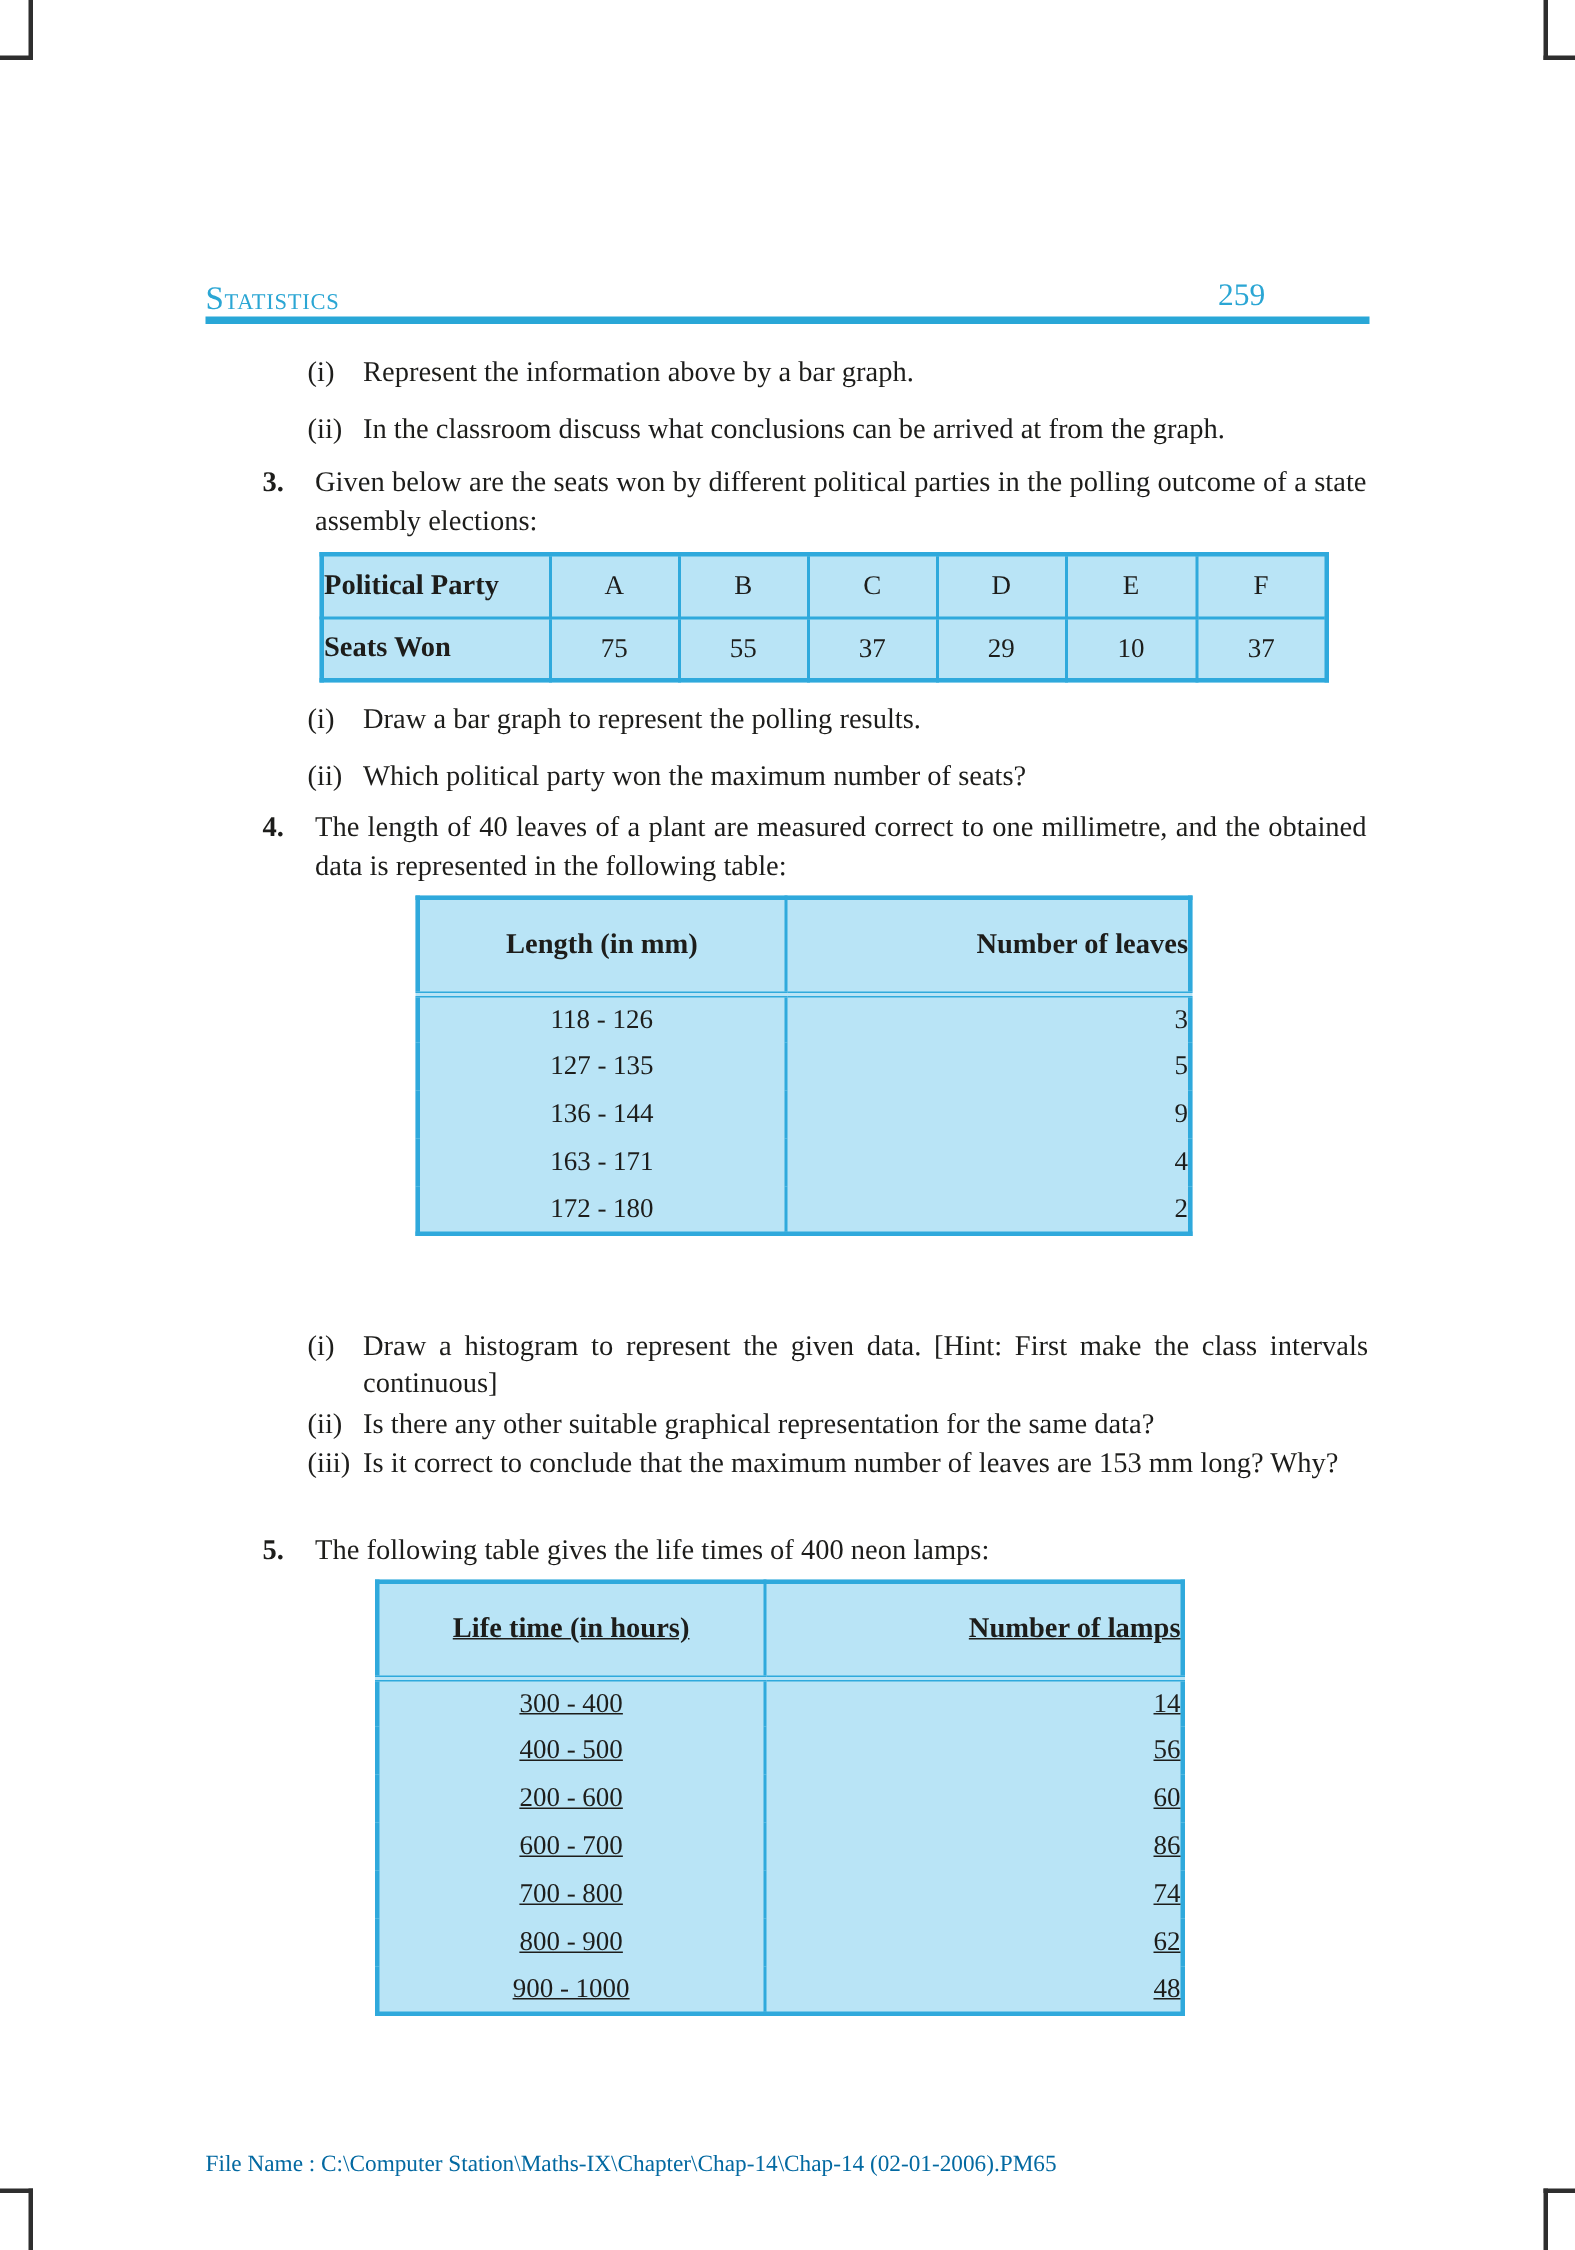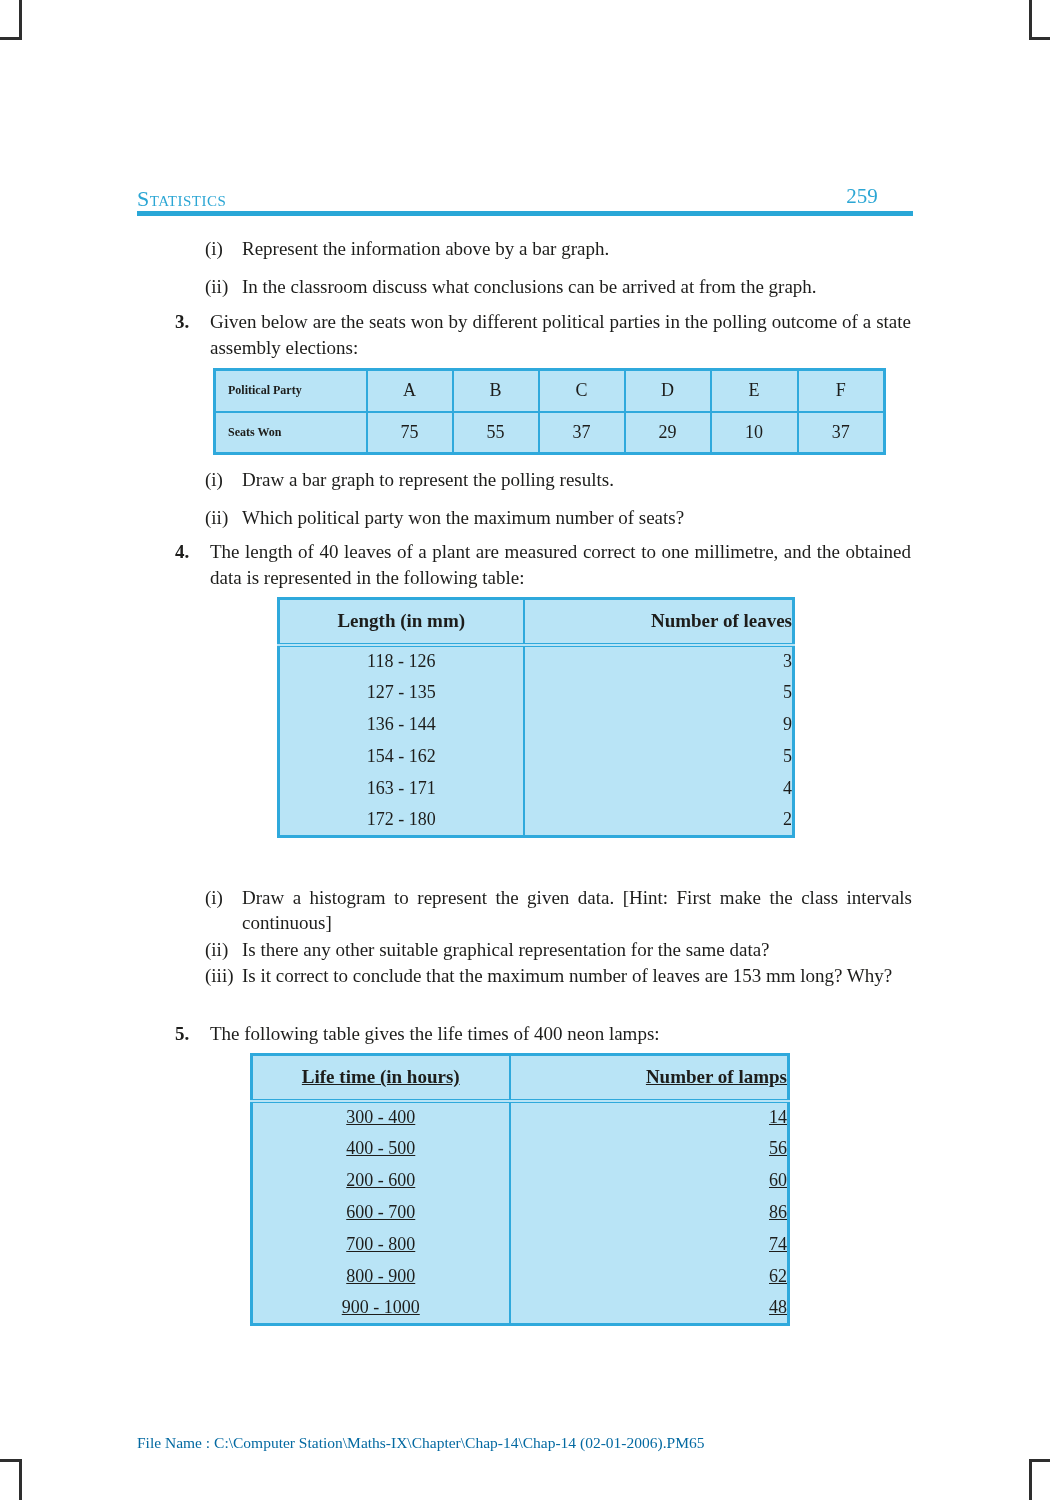--- a/index.html
+++ b/index.html
@@ -14,46 +14,46 @@
   .crop-tr { right:0; top:0; width:18px; height:37px; border-left:3px solid #2e2e2e; border-bottom:3px solid #2e2e2e; }
   .crop-bl { left:0; bottom:0; width:19px; height:38px; border-right:3px solid #2e2e2e; border-top:3px solid #2e2e2e; }
   .crop-br { right:0; bottom:0; width:18px; height:38px; border-left:3px solid #2e2e2e; border-top:3px solid #2e2e2e; }
 
   
   .header-title {
     position:absolute; left:137px; top:186px;
     font-variant:small-caps; font-size:22px; letter-spacing:0.5px; color:#2ba6d4;
   }
   .header-pagenum {
-    position:absolute; left:812px; top:184px; width:100px; text-align:center;
+    position:absolute; left:812px; top:184px; width:100px; text-align:left;
     font-size:21px; color:#2ba6d4;
   }
   .header-rule { position:absolute; left:137px; top:211px; width:776px; height:5px; background:#29a7d7; }
 
   
   .list-item { position:absolute; left:205px; width:707px; font-size:19px; line-height:25px; }
   .item-marker { position:absolute; left:0; top:0; }
   .item-text { margin-left:37px; text-align:justify; }
 
   .question { position:absolute; left:175px; width:736px; font-size:19px; line-height:26px; }
   .q-num { position:absolute; left:0; top:0; font-weight:bold; }
   .q-text { margin-left:35px; text-align:justify; }
 
   
   table { border-collapse:collapse; background:#b9e4f6; position:absolute; table-layout:fixed; }
 
   .party-table { left:213px; top:368px; width:670px; border:3px solid #2fa9dc; font-size:18px; }
   .party-table tr { height:42px; }
   .party-table th, .party-table td { border:2px solid #2fa9dc; text-align:center; vertical-align:middle; padding:0; }
-  .party-table th { text-align:left; padding-left:12px; font-size:12px; }
+  .party-table th { text-align:left; padding-left:0; font-size:19px; }
 
   .data-table { border:3px solid #2fa9dc; font-size:18px; }
   .leaves-table { left:277px; top:597px; width:515px; }
   .lamps-table  { left:250px; top:1053px; width:537px;text-decoration:underline; }
-  .data-table thead tr { height:46px; }
+  .data-table thead tr { height:64px; }
   .data-table tbody tr { height:32px; }
   .data-table th { border-bottom:4px double #2fa9dc; font-size:19px; text-align:center; vertical-align:middle; padding:0; }
   .data-table th + th, .data-table td + td { border-left:2px solid #2fa9dc;text-align:right; }
   .data-table td { text-align:center; vertical-align:middle; padding:0; }
 
   
   .footer-filename {
     position:absolute; left:137px; top:1434px;
     font-size:15.5px; color:#0369a1;
   }
@@ -150,24 +150,20 @@
         </tr>
       <tr>
           <td>127 - 135</td>
           <td>5</td>
         </tr>
       <tr>
           <td>136 - 144</td>
           <td>9</td>
         </tr>
       <tr>
-          <td>154 - 162</td>
-          <td>5</td>
-        </tr>
-      <tr>
           <td>163 - 171</td>
           <td>4</td>
         </tr>
       <tr>
           <td>172 - 180</td>
           <td>2</td>
         </tr>
     </tbody>
   </table>
 

